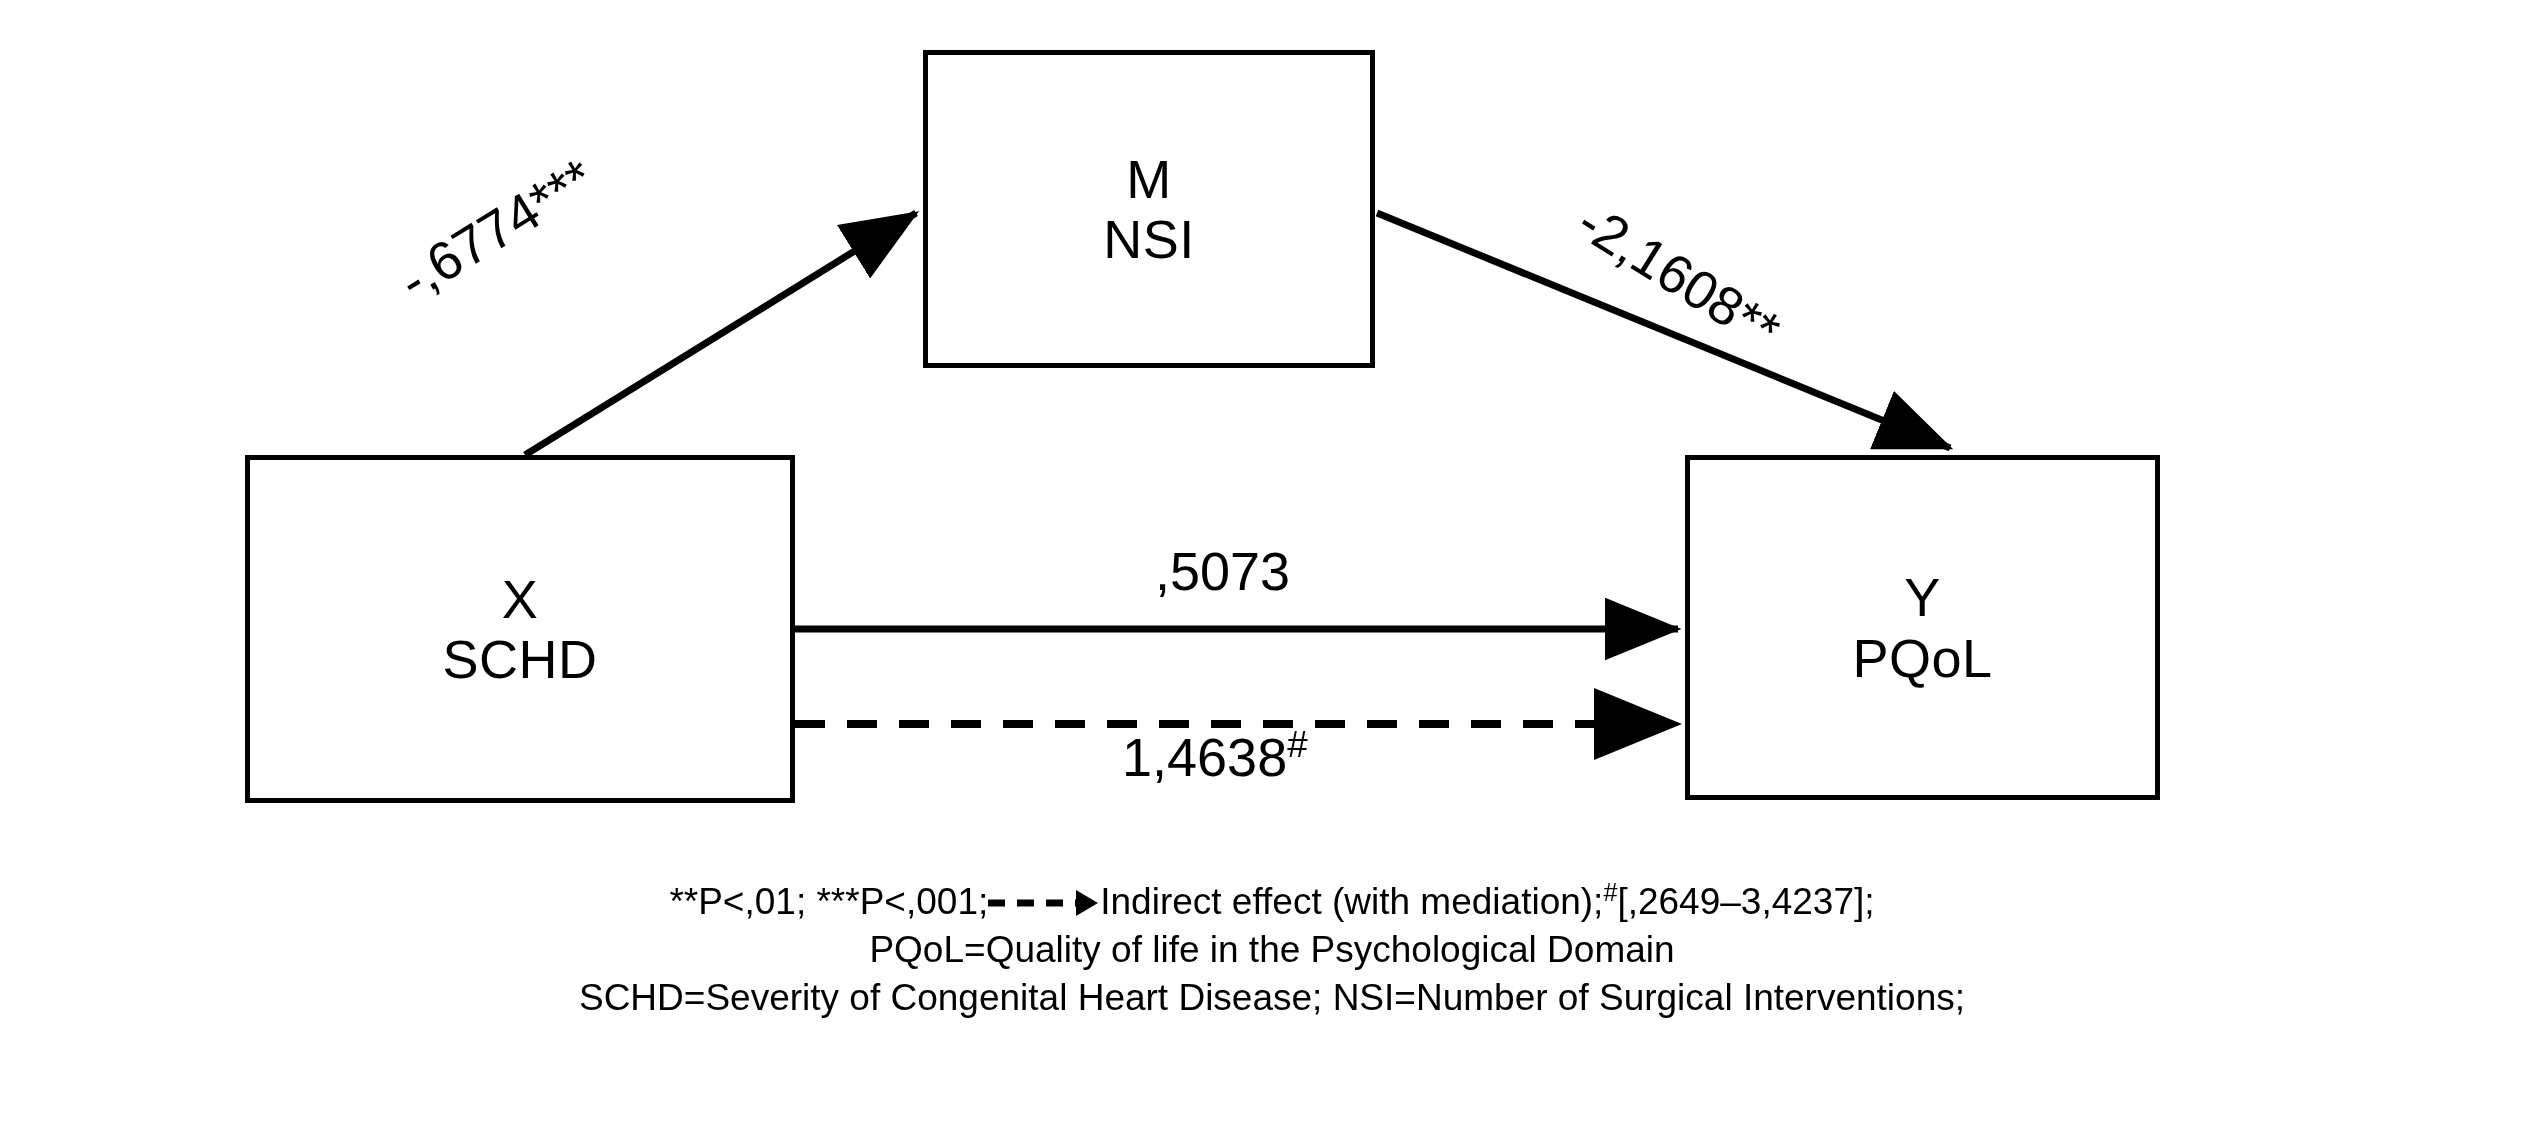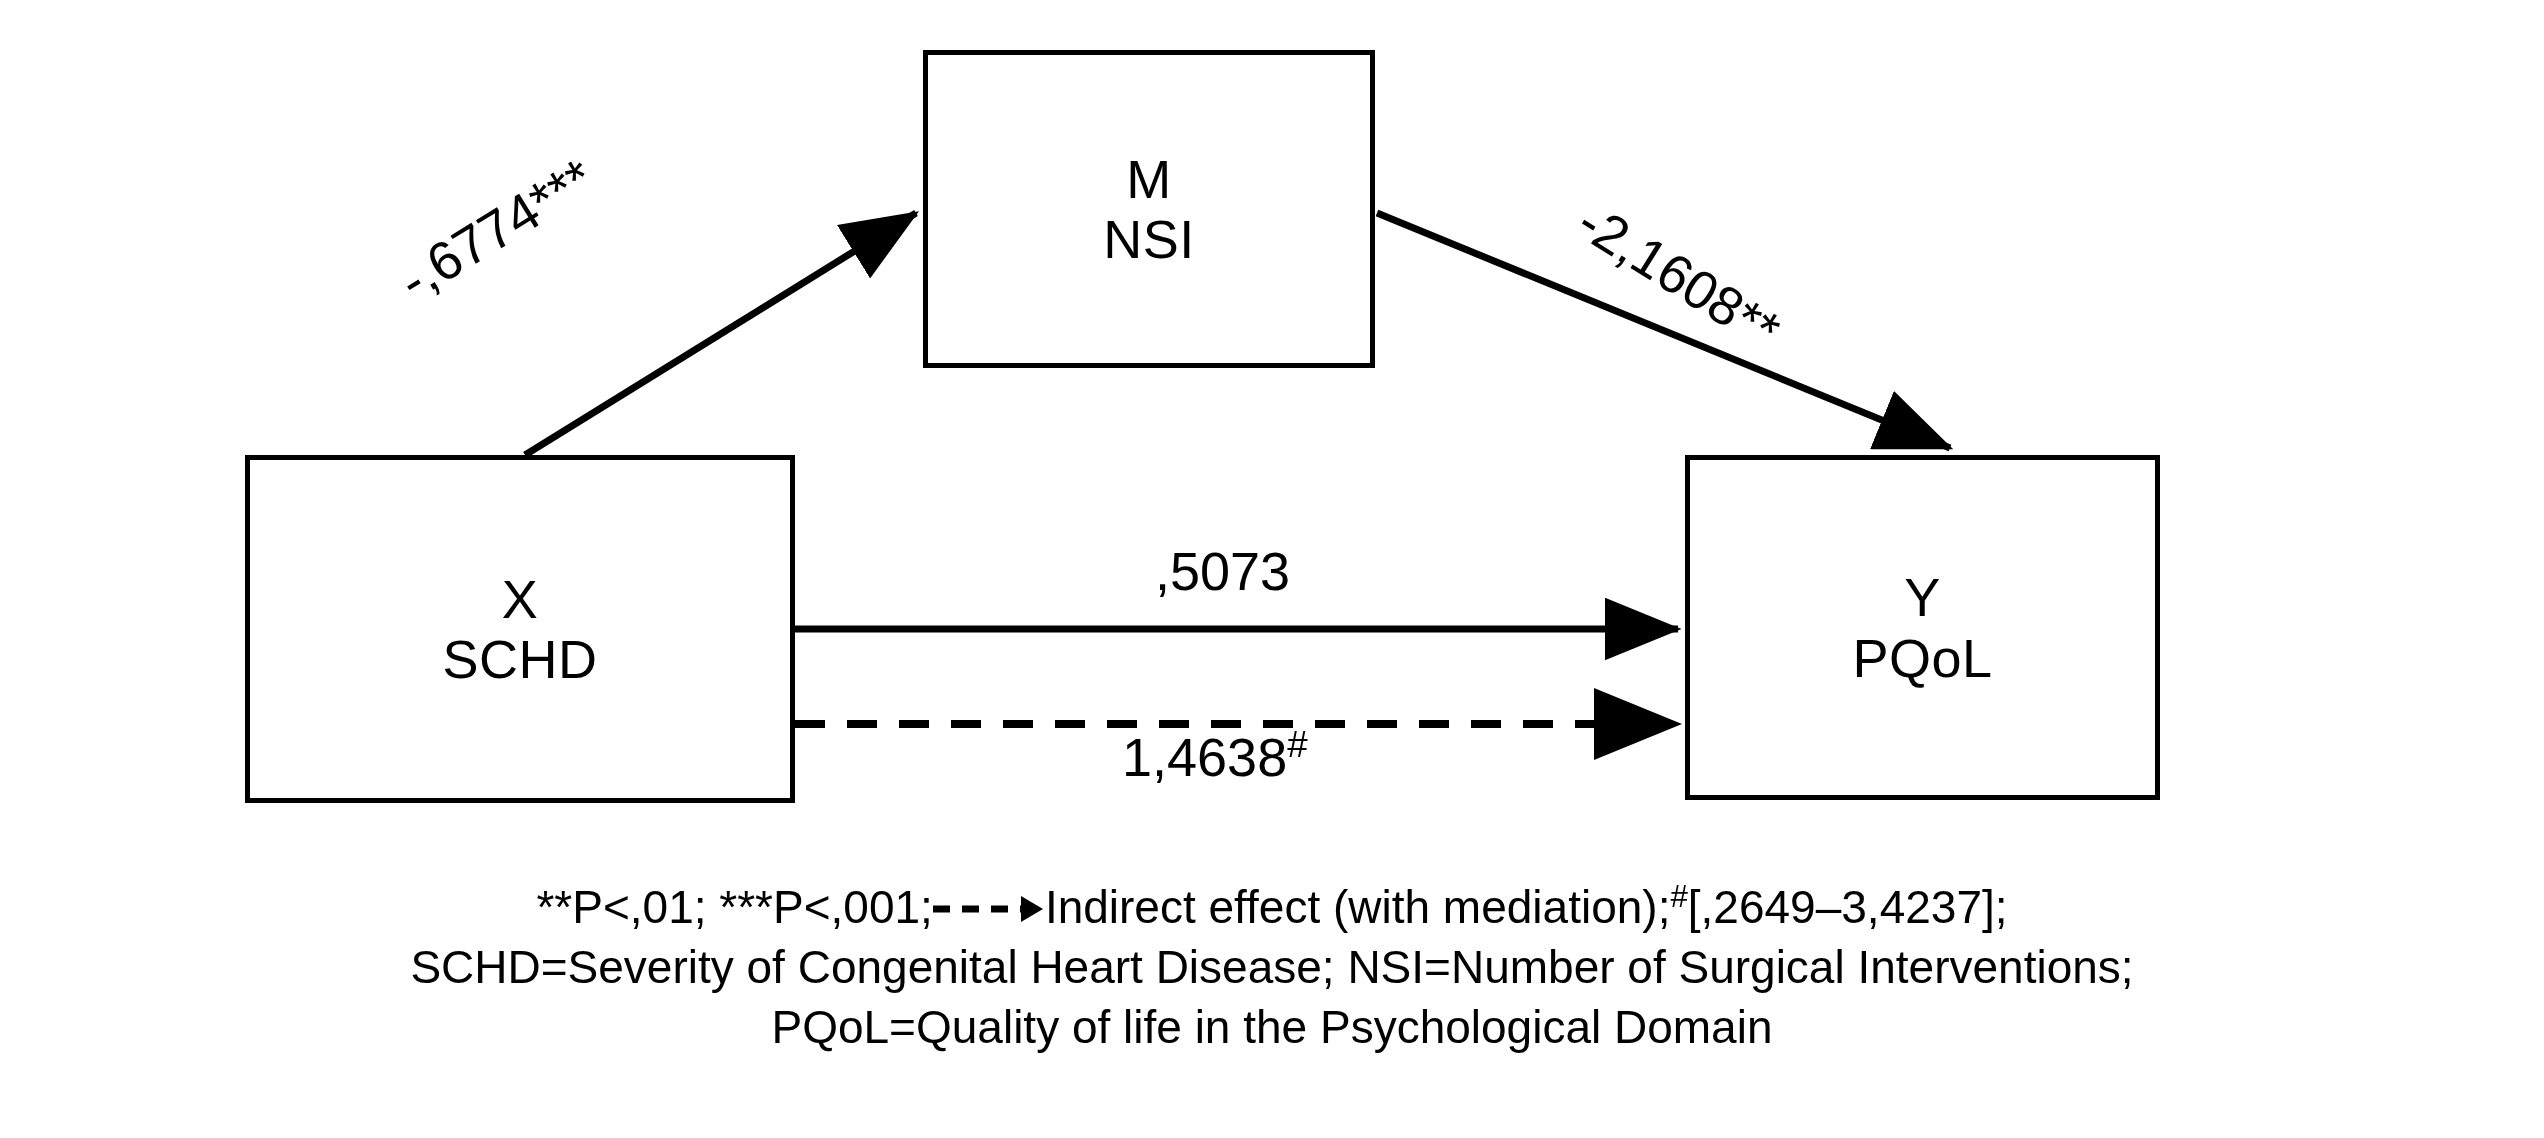--- a/index.html
+++ b/index.html
@@ -61,21 +61,21 @@
   #label-b  { left: 1600px; top: 190px; }
   #label-c  { left: 1155px; top: 540px; }
   #label-cp { left: 1122px; top: 726px; }
 
   #caption {
     position: absolute;
     left: 0;
     top: 878px;
     width: 2544px;
     text-align: center;
-    font-size: 46px;
+    font-size: 37px;
     line-height: 1.30;
   }
   #caption .cap-line { white-space: nowrap; }
   #caption sup {
     font-size: 0.68em;
     vertical-align: super;
     line-height: 0;
   }
   .dash-arrow-glyph {
     display: inline-block;
@@ -148,17 +148,17 @@
   <div class="edge-label" id="label-c">,5073</div>
 
   <div class="edge-label" id="label-cp">
     <span>1,4638</span><sup>#</sup>
   </div>
 
   <div id="caption">
     <div class="cap-line">
       <span>**P&lt;,01; ***P&lt;,001;</span><span class="dash-arrow-glyph"><span class="bar"></span><span class="head"></span></span><span>Indirect effect (with mediation);</span><sup>#</sup><span>[,2649–3,4237];</span>
     </div>
+    <div class="cap-line">PQoL=Quality of life in the Psychological Domain</div>
     <div class="cap-line">SCHD=Severity of Congenital Heart Disease; NSI=Number of Surgical Interventions;</div>
-    <div class="cap-line">PQoL=Quality of life in the Psychological Domain</div>
   </div>
 
 </div>
 
 </body></html>

